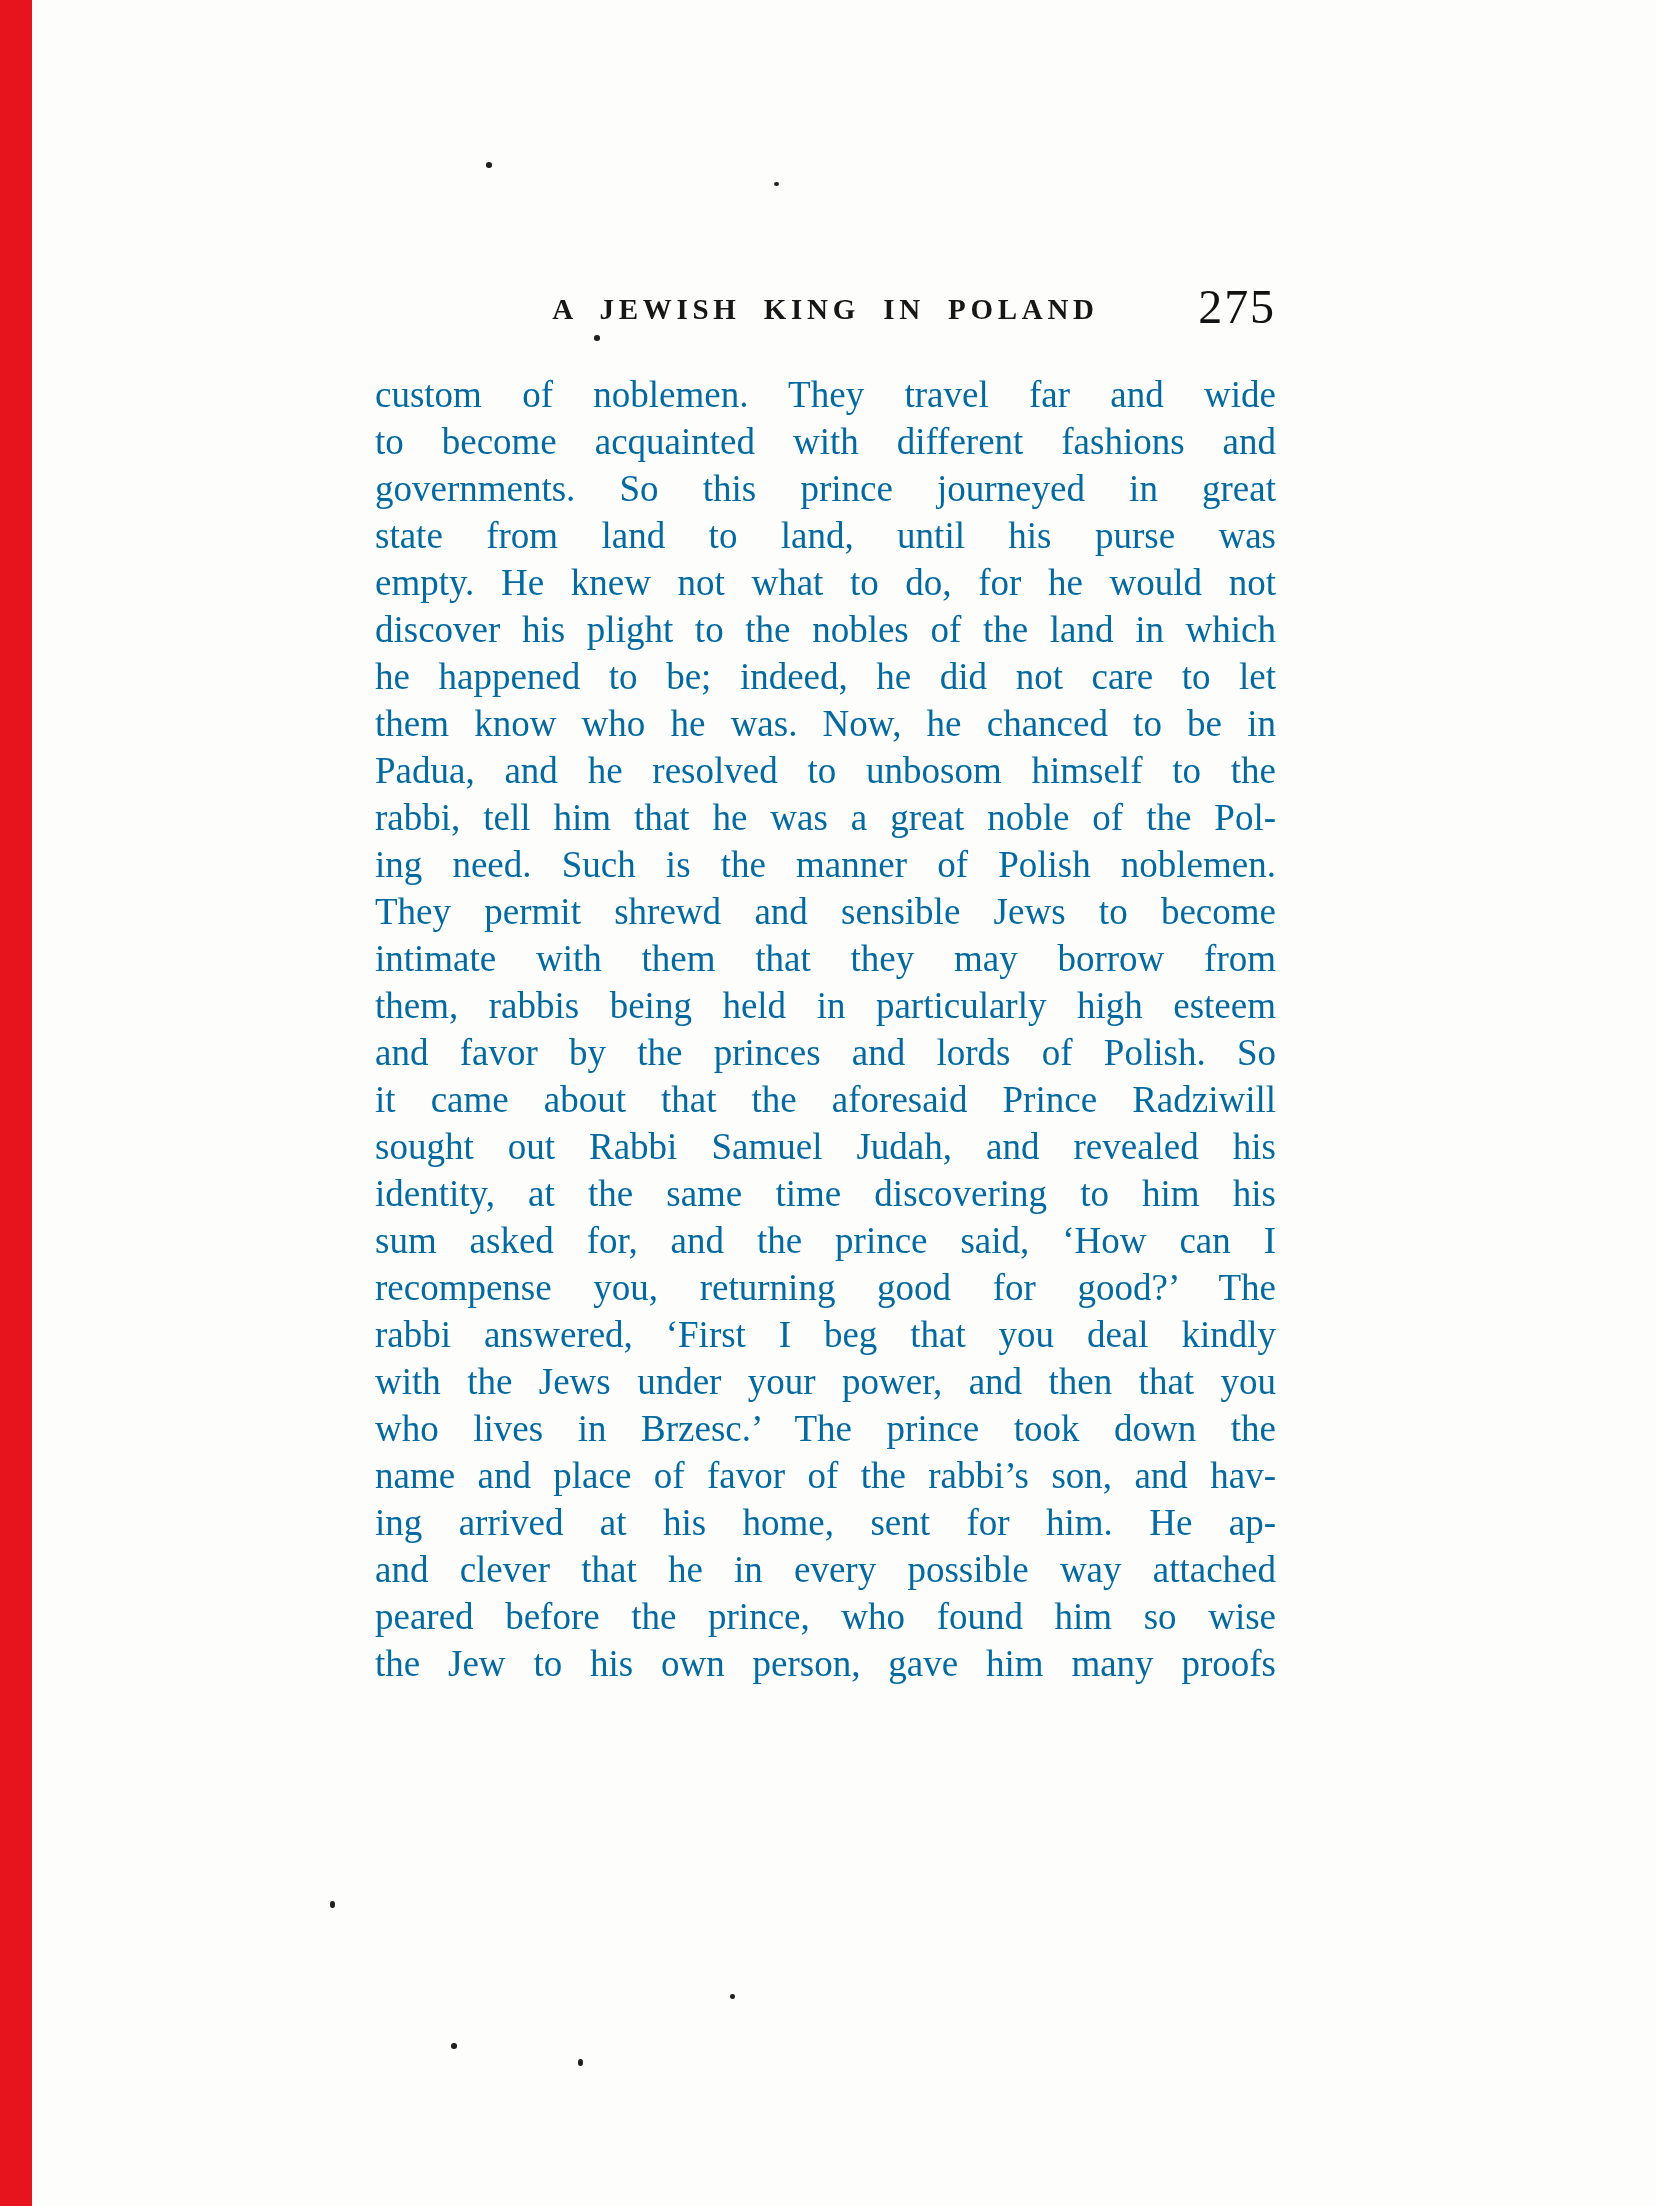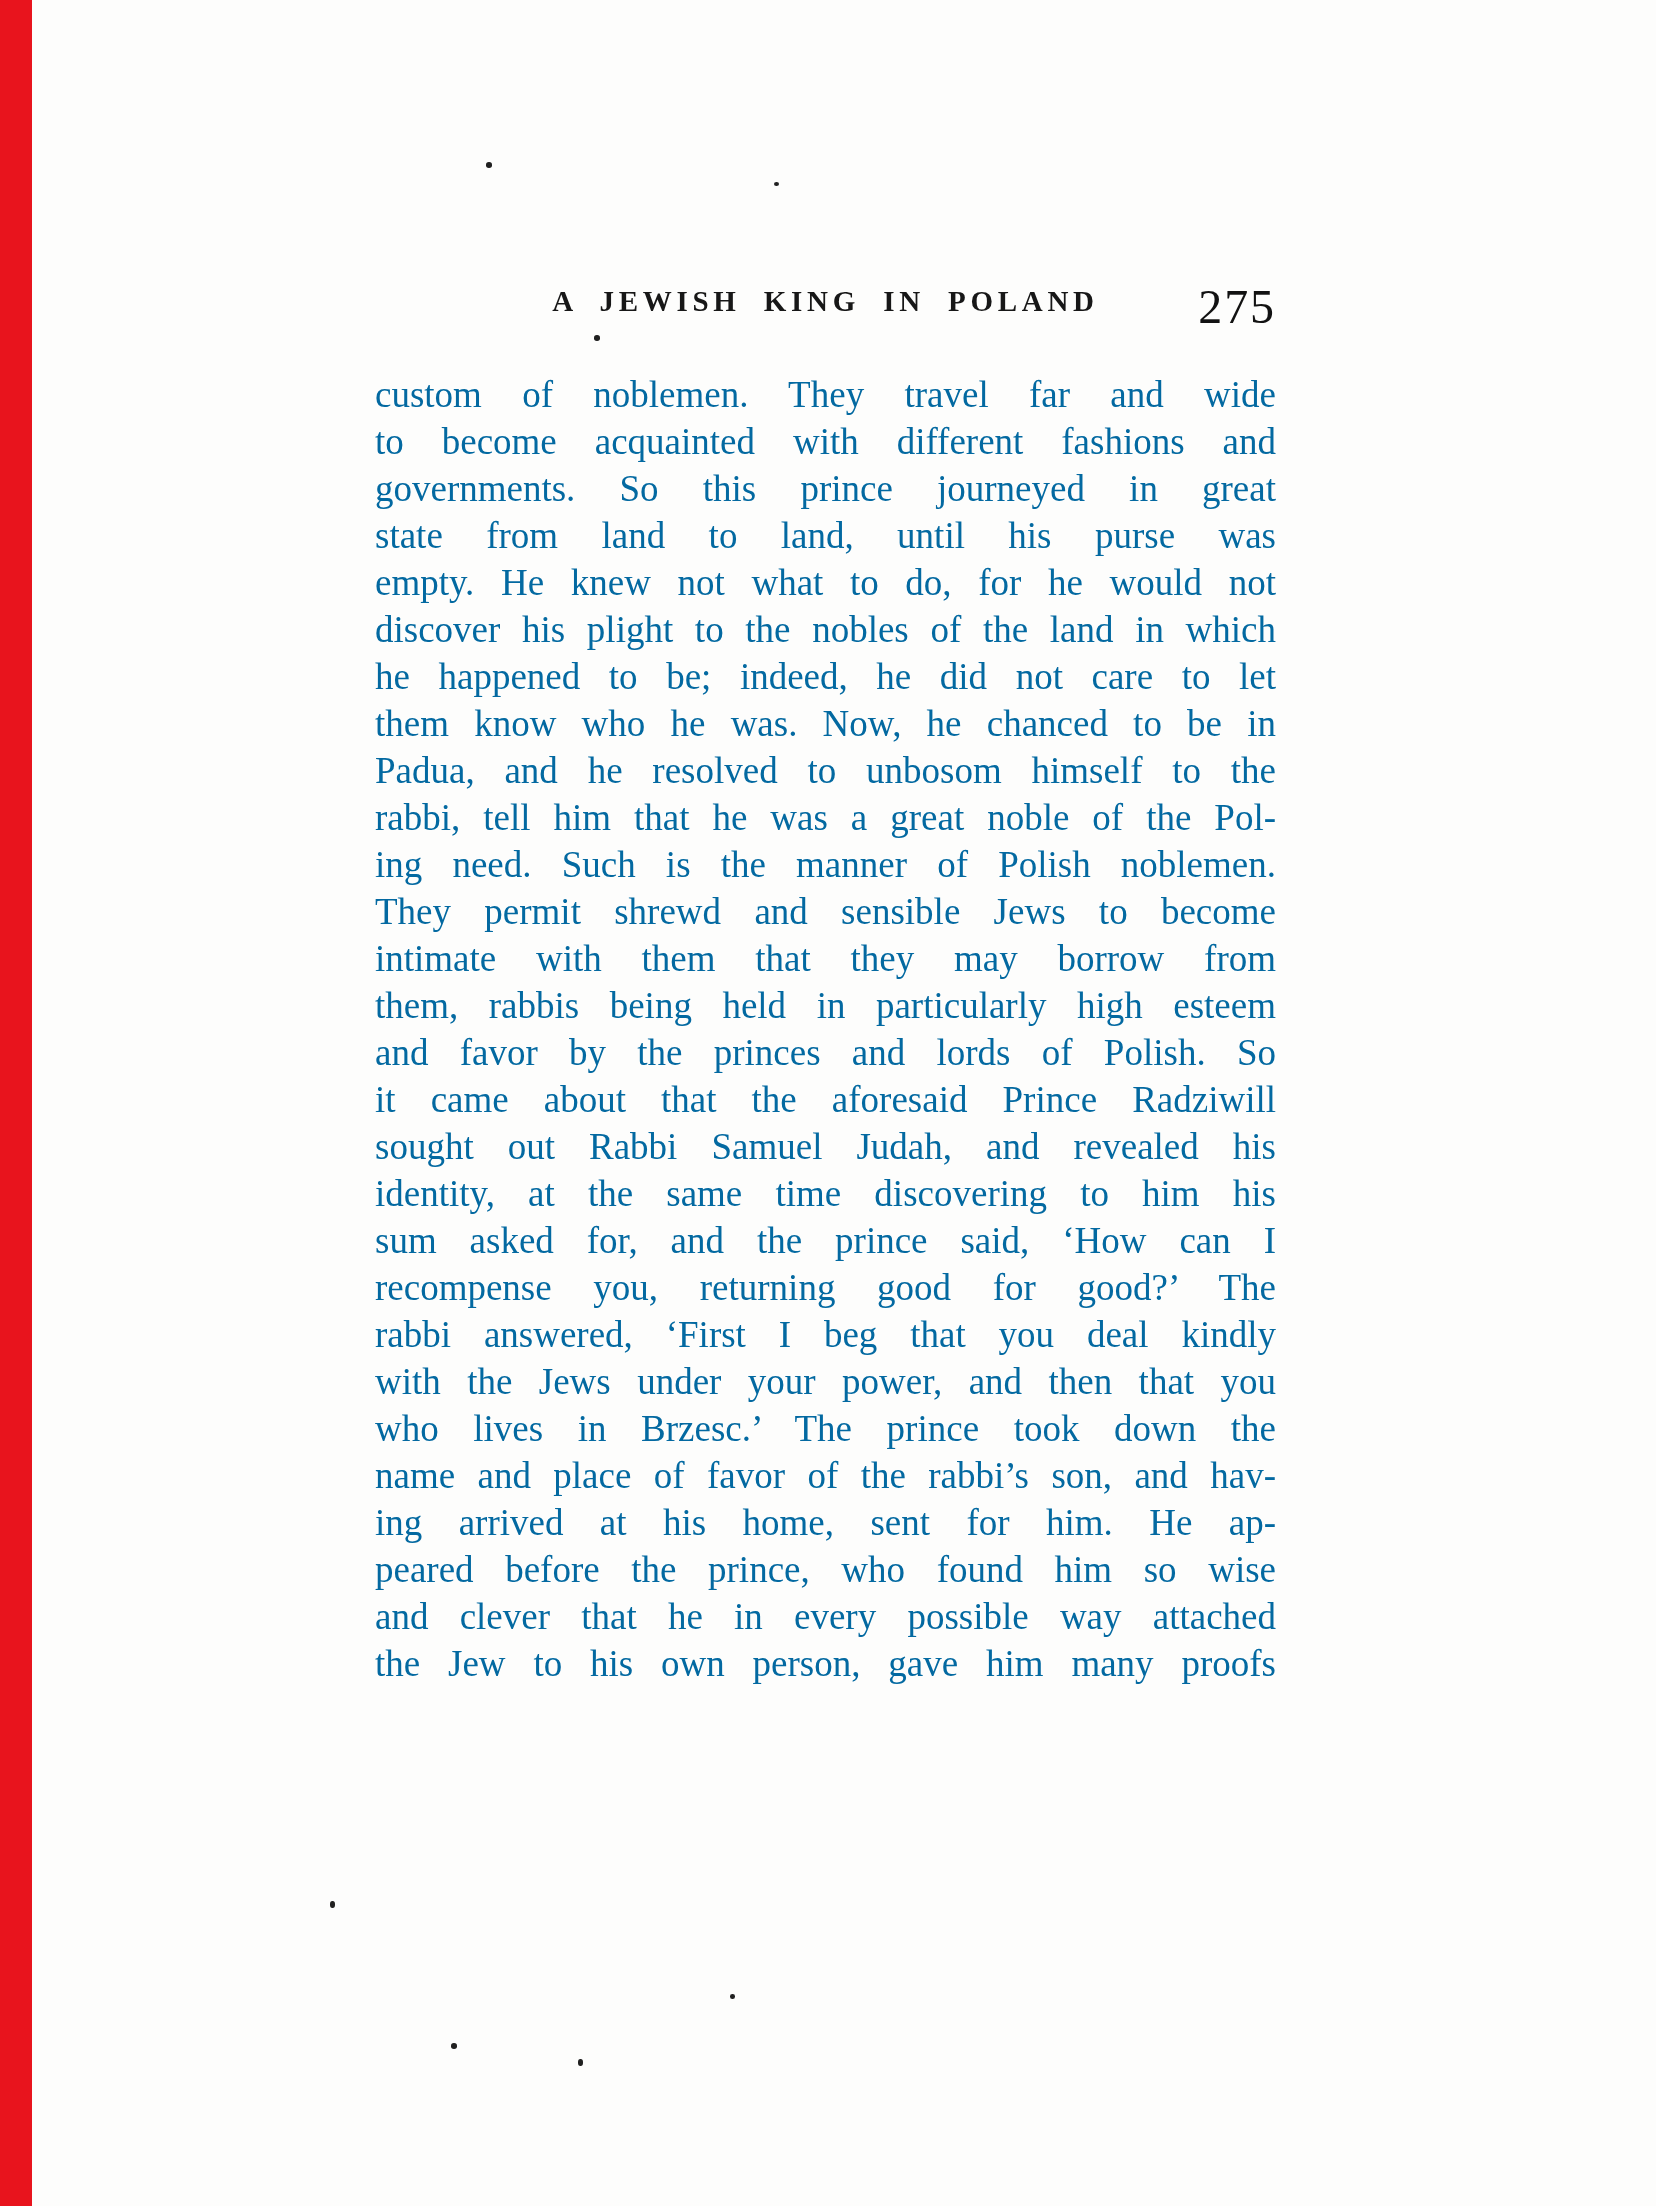--- a/index.html
+++ b/index.html
@@ -26,21 +26,21 @@
     background: #e8141d;
   }
   
   .header-row {
     position: absolute;
     left: 375px;
     top: 285px;
     width: 901px;
     height: 49px;
     display: flex;
-    align-items: flex-start;
+    align-items: center;
   }
   .running-title {
     flex: 1;
     text-align: center;
     font-size: 29px;
     font-weight: bold;
     letter-spacing: 4.7px;
     word-spacing: 11.3px;
     color: #171717;
     white-space: nowrap;
@@ -117,22 +117,22 @@
     <div class="line">it came about that the aforesaid Prince Radziwill</div>
     <div class="line">sought out Rabbi Samuel Judah, and revealed his</div>
     <div class="line">identity, at the same time discovering to him his</div>
     <div class="line">sum asked for, and the prince said, ‘How can I</div>
     <div class="line">recompense you, returning good for good?’ The</div>
     <div class="line">rabbi answered, ‘First I beg that you deal kindly</div>
     <div class="line">with the Jews under your power, and then that you</div>
     <div class="line">who lives in Brzesc.’ The prince took down the</div>
     <div class="line">name and place of favor of the rabbi’s son, and hav-</div>
     <div class="line">ing arrived at his home, sent for him. He ap-</div>
+    <div class="line">and clever that he in every possible way attached</div>
     <div class="line">peared before the prince, who found him so wise</div>
-    <div class="line">and clever that he in every possible way attached</div>
     <div class="line">the Jew to his own person, gave him many proofs</div>
   </div>
 
   <div class="speck s1"></div>
   <div class="speck s2"></div>
   <div class="speck s3"></div>
   <div class="speck s4"></div>
   <div class="speck s5"></div>
   <div class="speck s6"></div>
   <div class="speck s7"></div>

